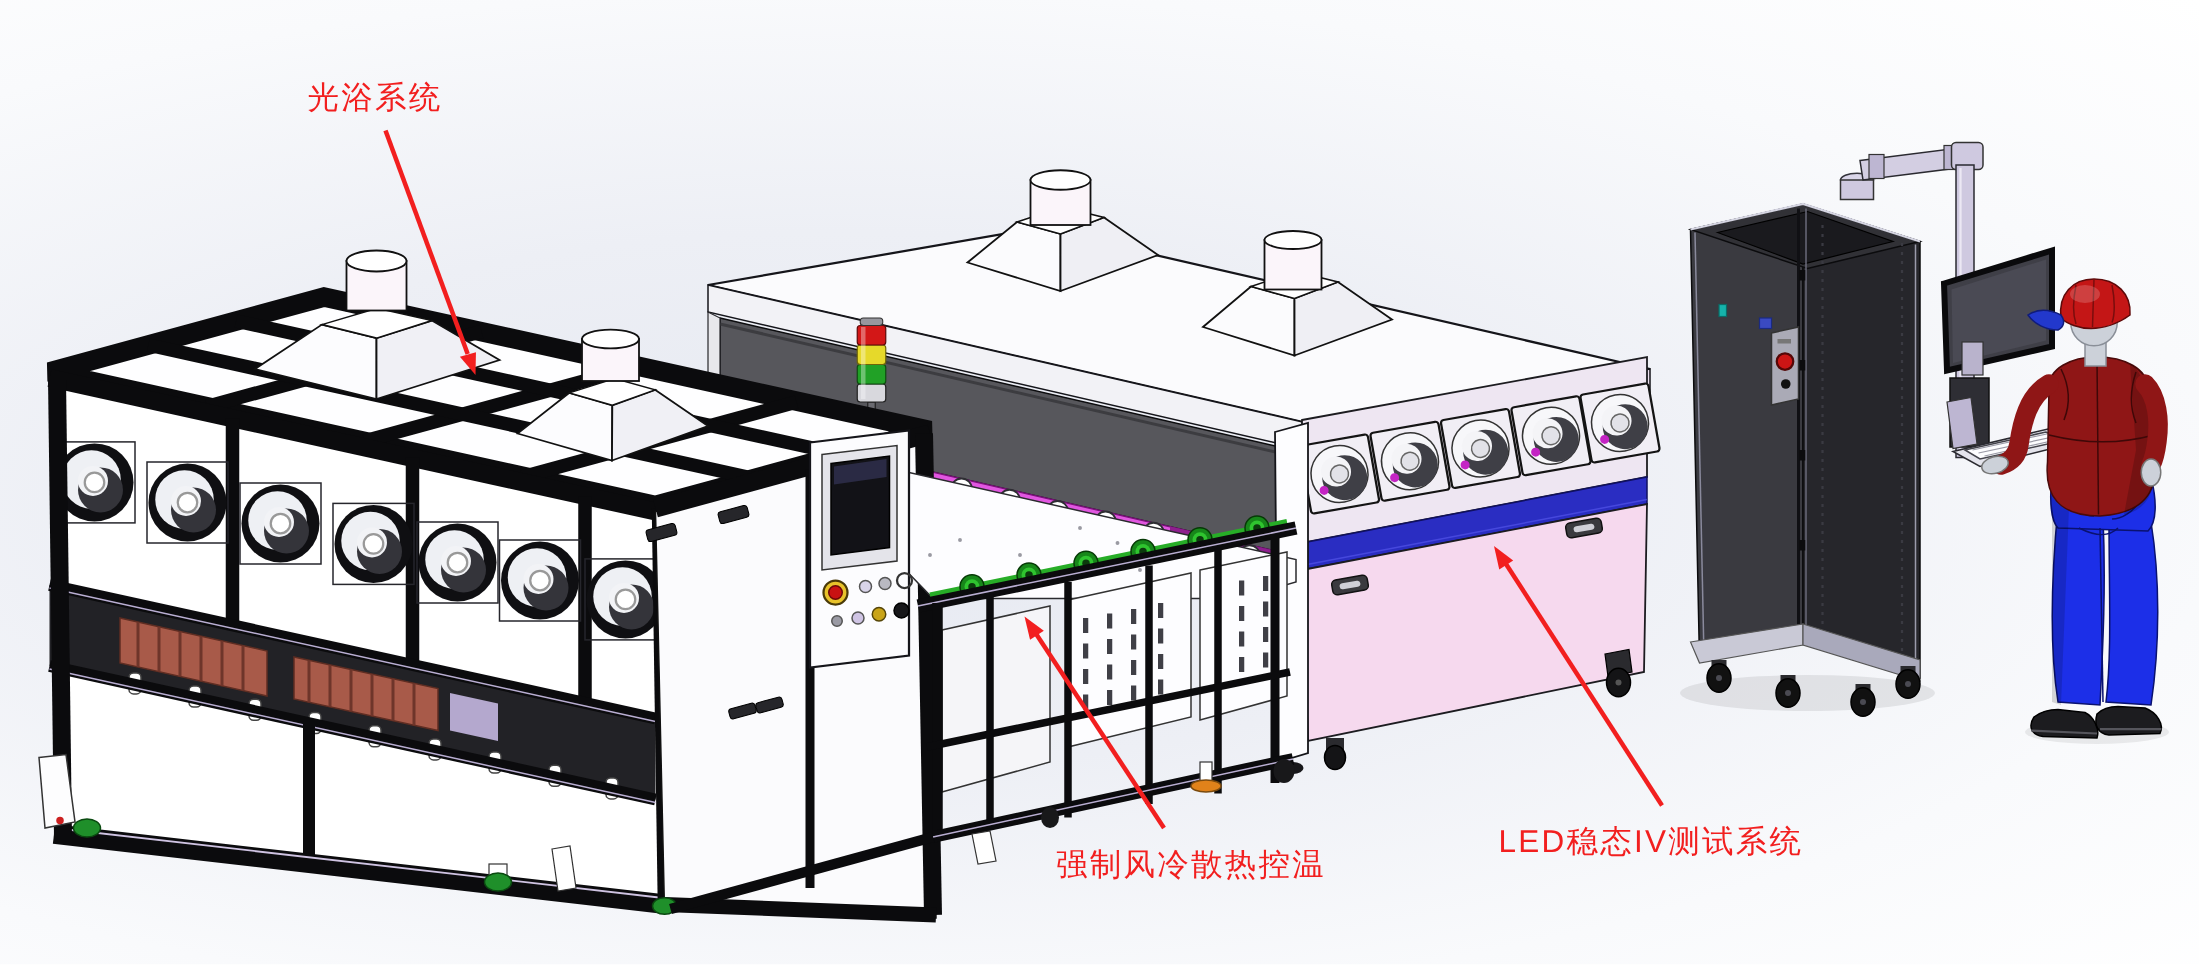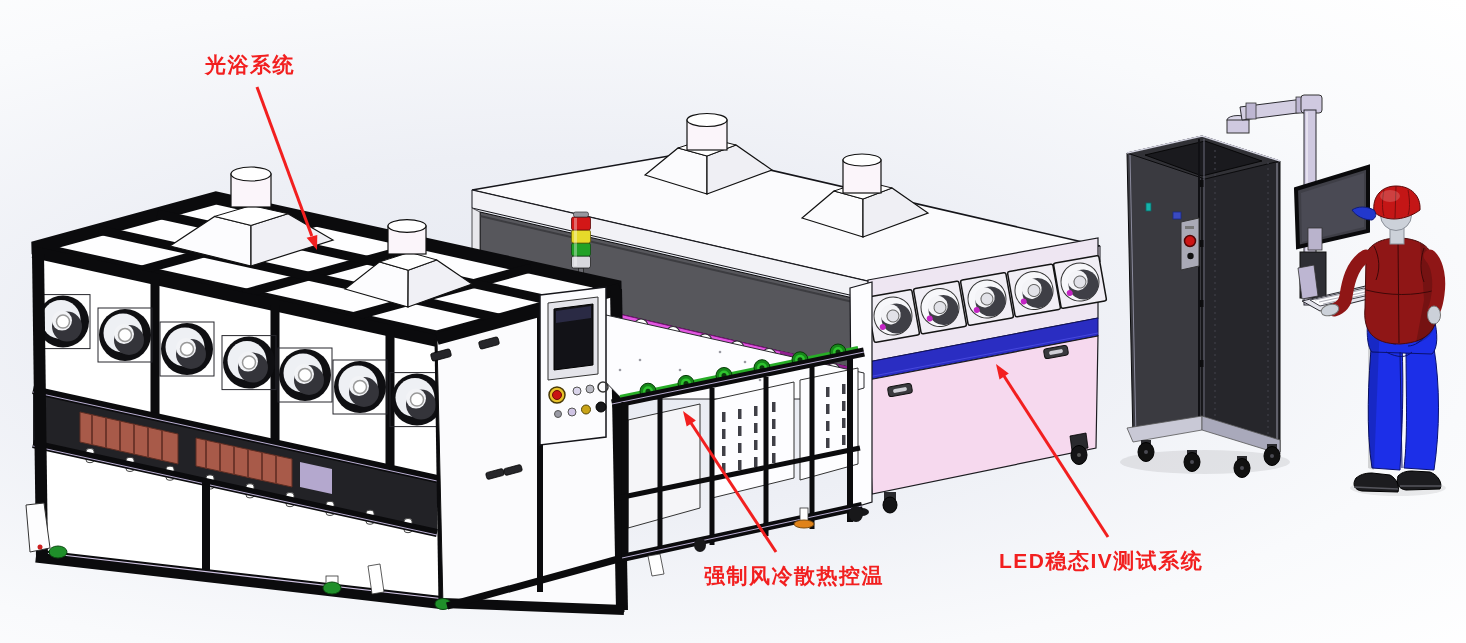--- a/index.html
+++ b/index.html
@@ -1,18 +1,18 @@
 <!DOCTYPE html>
 <html><head>
 <meta charset="utf-8">
 <style>
   html,body{margin:0;padding:0;background:#fff;}
   .stage{position:relative;width:1466px;height:643px;overflow:hidden;
     background:radial-gradient(ellipse at 38% 52%, #e6e9f1 0%, #edeff5 38%, #f9fafc 72%, #ffffff 100%);
-    font-family:"Liberation Sans", sans-serif;font-weight:bold;}
+    font-family:"Liberation Sans", sans-serif;}
   svg{position:absolute;left:0;top:0;}
   text.anno{font-size:21px;letter-spacing:1.5px;font-family:"Liberation Sans",sans-serif;}
 </style>
 </head>
 <body>
 
 <div class="stage">
 <svg width="1466" height="643" viewBox="0 0 1466 643">
 <defs>
   <g id="fanL">

